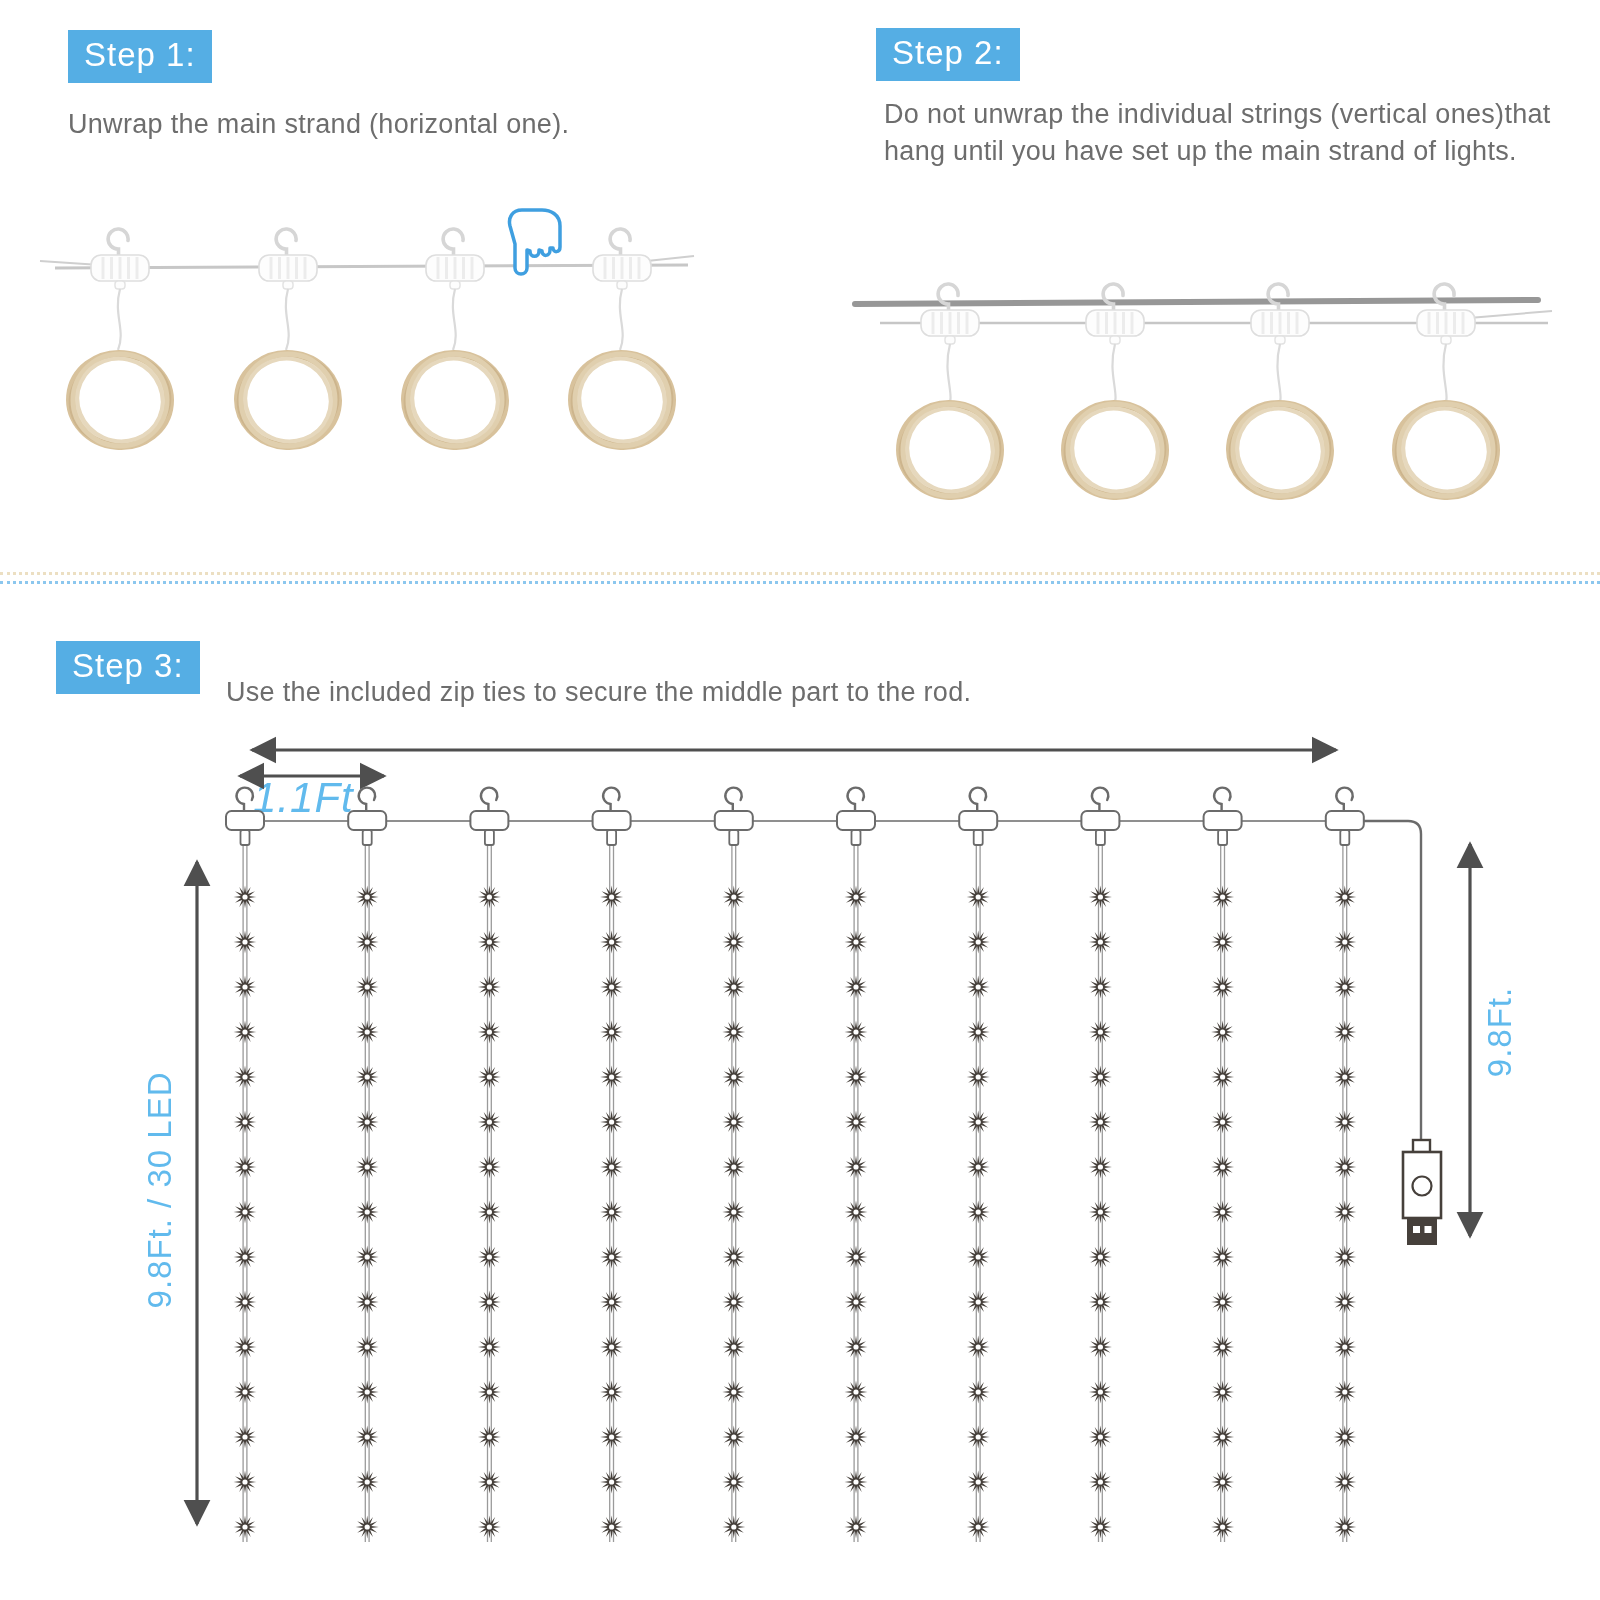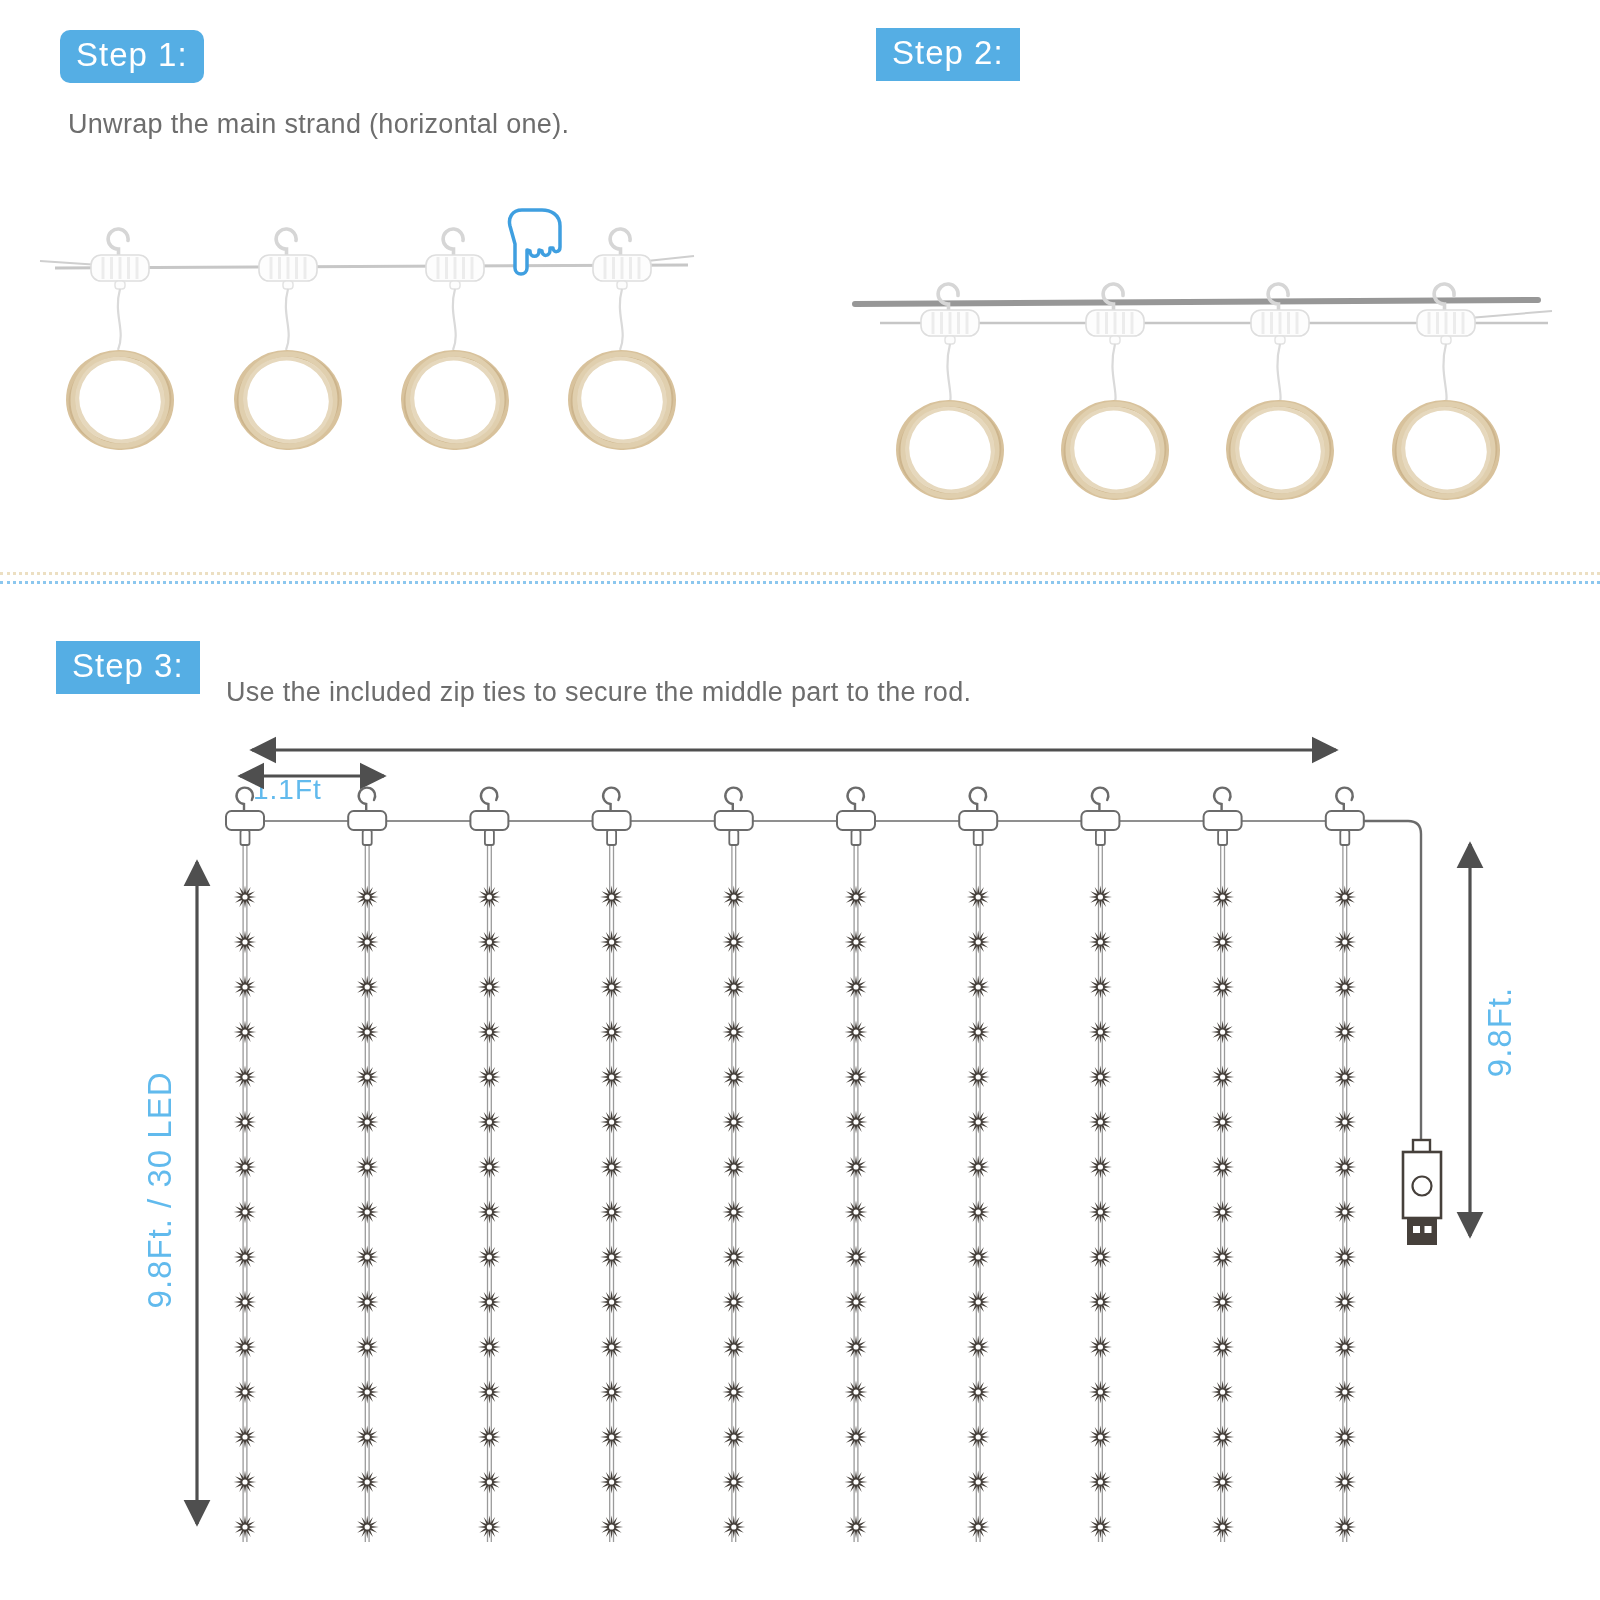--- a/index.html
+++ b/index.html
@@ -40,21 +40,21 @@
           <line x1="17" y1="-11" x2="17" y2="11" stroke="#ececec" stroke-width="3"></line>
           <rect x="-5" y="13" width="10" height="8" rx="3" fill="#fdfdfd" stroke="#e2e2e2" stroke-width="1.4"></rect>
         </g>
         <g id="led">
           <polygon points="0.00,-11.50 1.09,-4.06 5.75,-9.96 2.97,-2.97 9.96,-5.75 4.06,-1.09 11.50,0.00 4.06,1.09 9.96,5.75 2.97,2.97 5.75,9.96 1.09,4.06 0.00,11.50 -1.09,4.06 -5.75,9.96 -2.97,2.97 -9.96,5.75 -4.06,1.09 -11.50,0.00 -4.06,-1.09 -9.96,-5.75 -2.97,-2.97 -5.75,-9.96 -1.09,-4.06" fill="#46403b"></polygon>
           <circle cx="0" cy="0" r="2.6" fill="#fff"></circle>
         </g>
       </defs>
     </svg>
 
-  <span class="badge" style="left:60px;top:30px;border-radius:10px;">Step 1:</span>
+  <span class="badge" style="left:68px;top:30px;">Step 1:</span>
   <div class="desc" style="left:68px;top:106px;width:640px;">Unwrap the main strand (horizontal one).</div>
 
   <svg id="step1-svg" style="left:30px;top:195px;" width="700" height="285" viewBox="30 195 700 285">
     <line x1="40" y1="261" x2="130" y2="267" stroke="#cfcfcf" stroke-width="2"></line>
     <line x1="600" y1="266" x2="694" y2="256" stroke="#cfcfcf" stroke-width="2"></line>
     <line x1="55" y1="268" x2="688" y2="265" stroke="#c7c7c7" stroke-width="3"></line>
     <g id="step1-clips">
         <use href="#barrelclip" x="120" y="268"></use>
         <path d="M 120 289 C 113 315 126 330 118 350" fill="none" stroke="#dadada" stroke-width="2.2"></path>
         <use href="#barrelclip" x="288" y="268"></use>
@@ -69,20 +69,21 @@
         <use href="#coil" x="288" y="400"></use>
         <use href="#coil" x="455" y="400"></use>
         <use href="#coil" x="622" y="400"></use>
       </g>
     <path d="M522 210 C512 210 508 218 510 226 L515 244 L515 268 C515 276 527 276 527 268
              L527 250 L530 251 C530 258 539 258 539 251 L539 250 L542 251 C542 257 550 257 550 250
              L550 248 L553 248 C553 253 560 253 560 247 L560 226 C560 214 550 210 542 210 Z" fill="#ffffff" stroke="#3f9fe0" stroke-width="3.5" stroke-linejoin="round"></path>
   </svg>
 
   <span class="badge" style="left:876px;top:28px;">Step 2:</span>
+  <div class="desc" style="left:884px;top:96px;width:690px;">Do not unwrap the individual strings (vertical ones)that hang until you have set up the main strand of lights.</div>
 
   <svg id="step2-svg" style="left:830px;top:270px;" width="740" height="290" viewBox="830 270 740 290">
     <line x1="855" y1="304" x2="1538" y2="300" stroke="#979797" stroke-width="6" stroke-linecap="round"></line>
     <line x1="1445" y1="320" x2="1552" y2="311" stroke="#cfcfcf" stroke-width="2"></line>
     <line x1="880" y1="323" x2="1548" y2="323" stroke="#c6c6c6" stroke-width="2.6"></line>
     <g id="step2-clips">
         <use href="#barrelclip" x="950" y="323"></use>
         <path d="M 950 344 C 942 375 956 395 948 408" fill="none" stroke="#dadada" stroke-width="2.2"></path>
         <use href="#barrelclip" x="1115" y="323"></use>
         <path d="M 1115 344 C 1107 375 1121 395 1113 408" fill="none" stroke="#dadada" stroke-width="2.2"></path>
@@ -98,21 +99,21 @@
         <use href="#coil" x="1446" y="450"></use>
       </g>
   </svg>
 
   <div class="divider cream"></div>
   <div class="divider blue"></div>
 
   <span class="badge" style="left:56px;top:625px;margin-top:16px;">Step 3:</span>
   <div class="desc" style="left:226px;top:634px;width:1200px;margin-top:40px;">Use the included zip ties to secure the middle part to the rod.</div>
 
-  <div class="dim" style="left:253px;top:774px;font-size:28px;">1.1Ft</div>
+  <div class="dim" style="left:253px;top:774px;font-size:42px;font-style:italic;">1.1Ft</div>
   <div class="dim rot" style="left:160px;top:1190px;">9.8Ft. / 30 LED</div>
   <div class="dim rot" style="left:1500px;top:1032px;">9.8Ft.</div>
 
   <svg id="step3-svg" style="left:0;top:560px;" width="1600" height="1040" viewBox="0 560 1600 1040">
     <defs>
       <marker id="arr" viewBox="0 0 10 10" refX="9" refY="5" markerWidth="8.5" markerHeight="8.5" orient="auto-start-reverse">
           <path d="M0 0 L10 5 L0 10 z" fill="#4f4f4f"></path>
         </marker>
     </defs>
     <line x1="252" y1="750" x2="1336" y2="750" stroke="#4f4f4f" stroke-width="3.2" marker-start="url(#arr)" marker-end="url(#arr)"></line>

